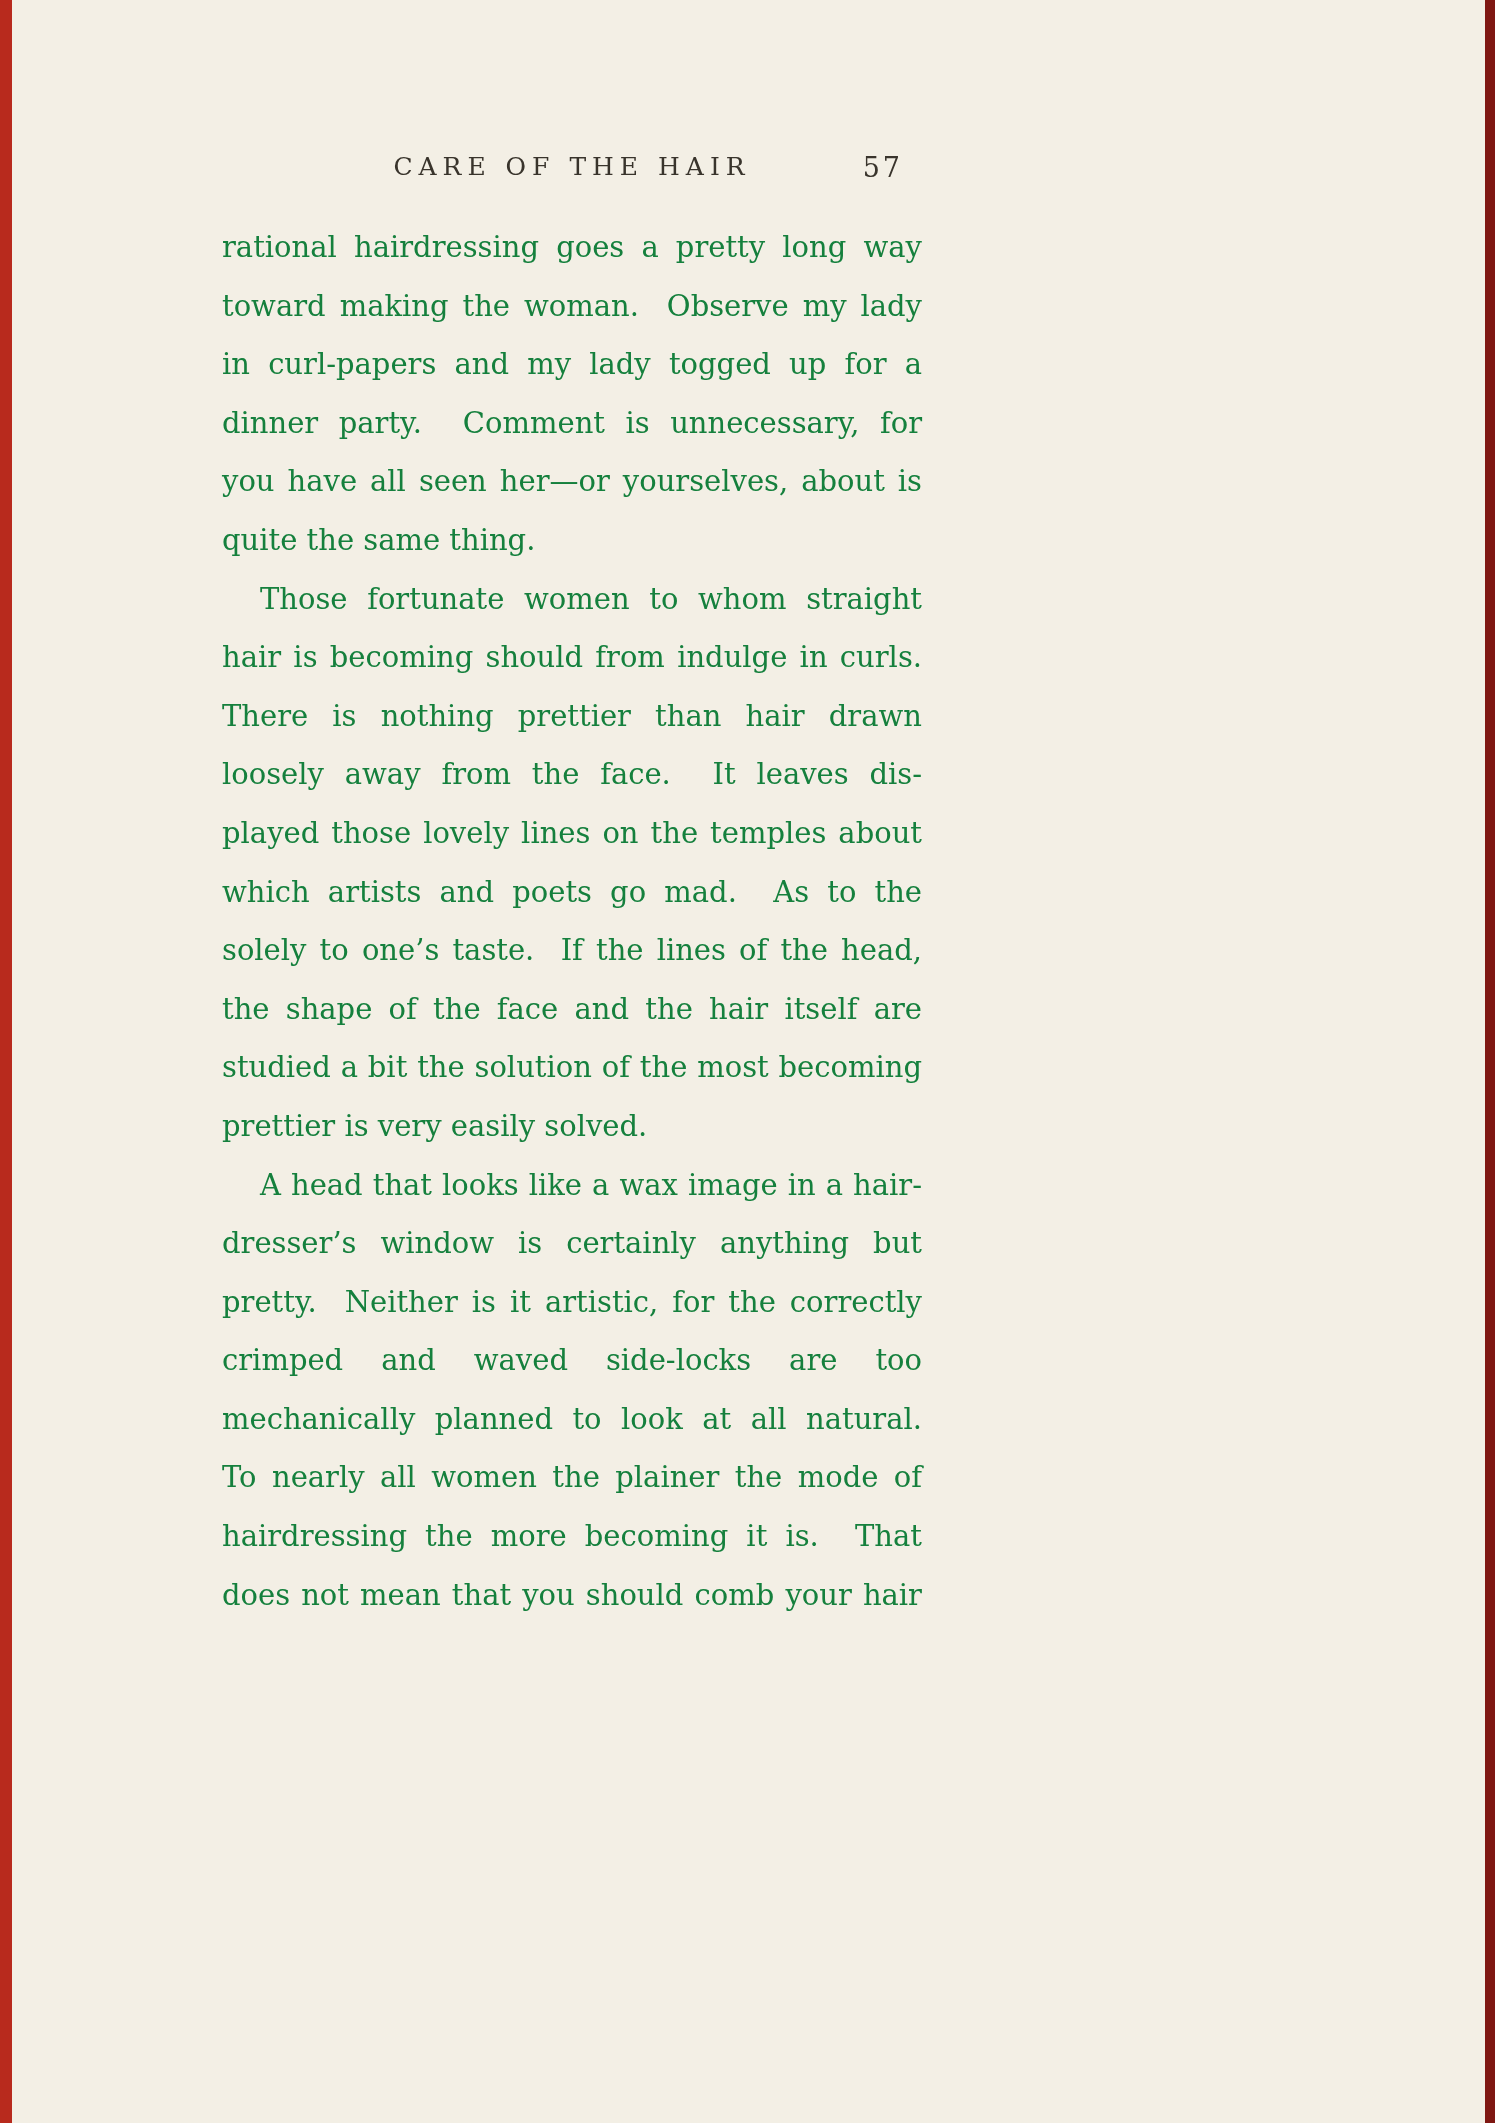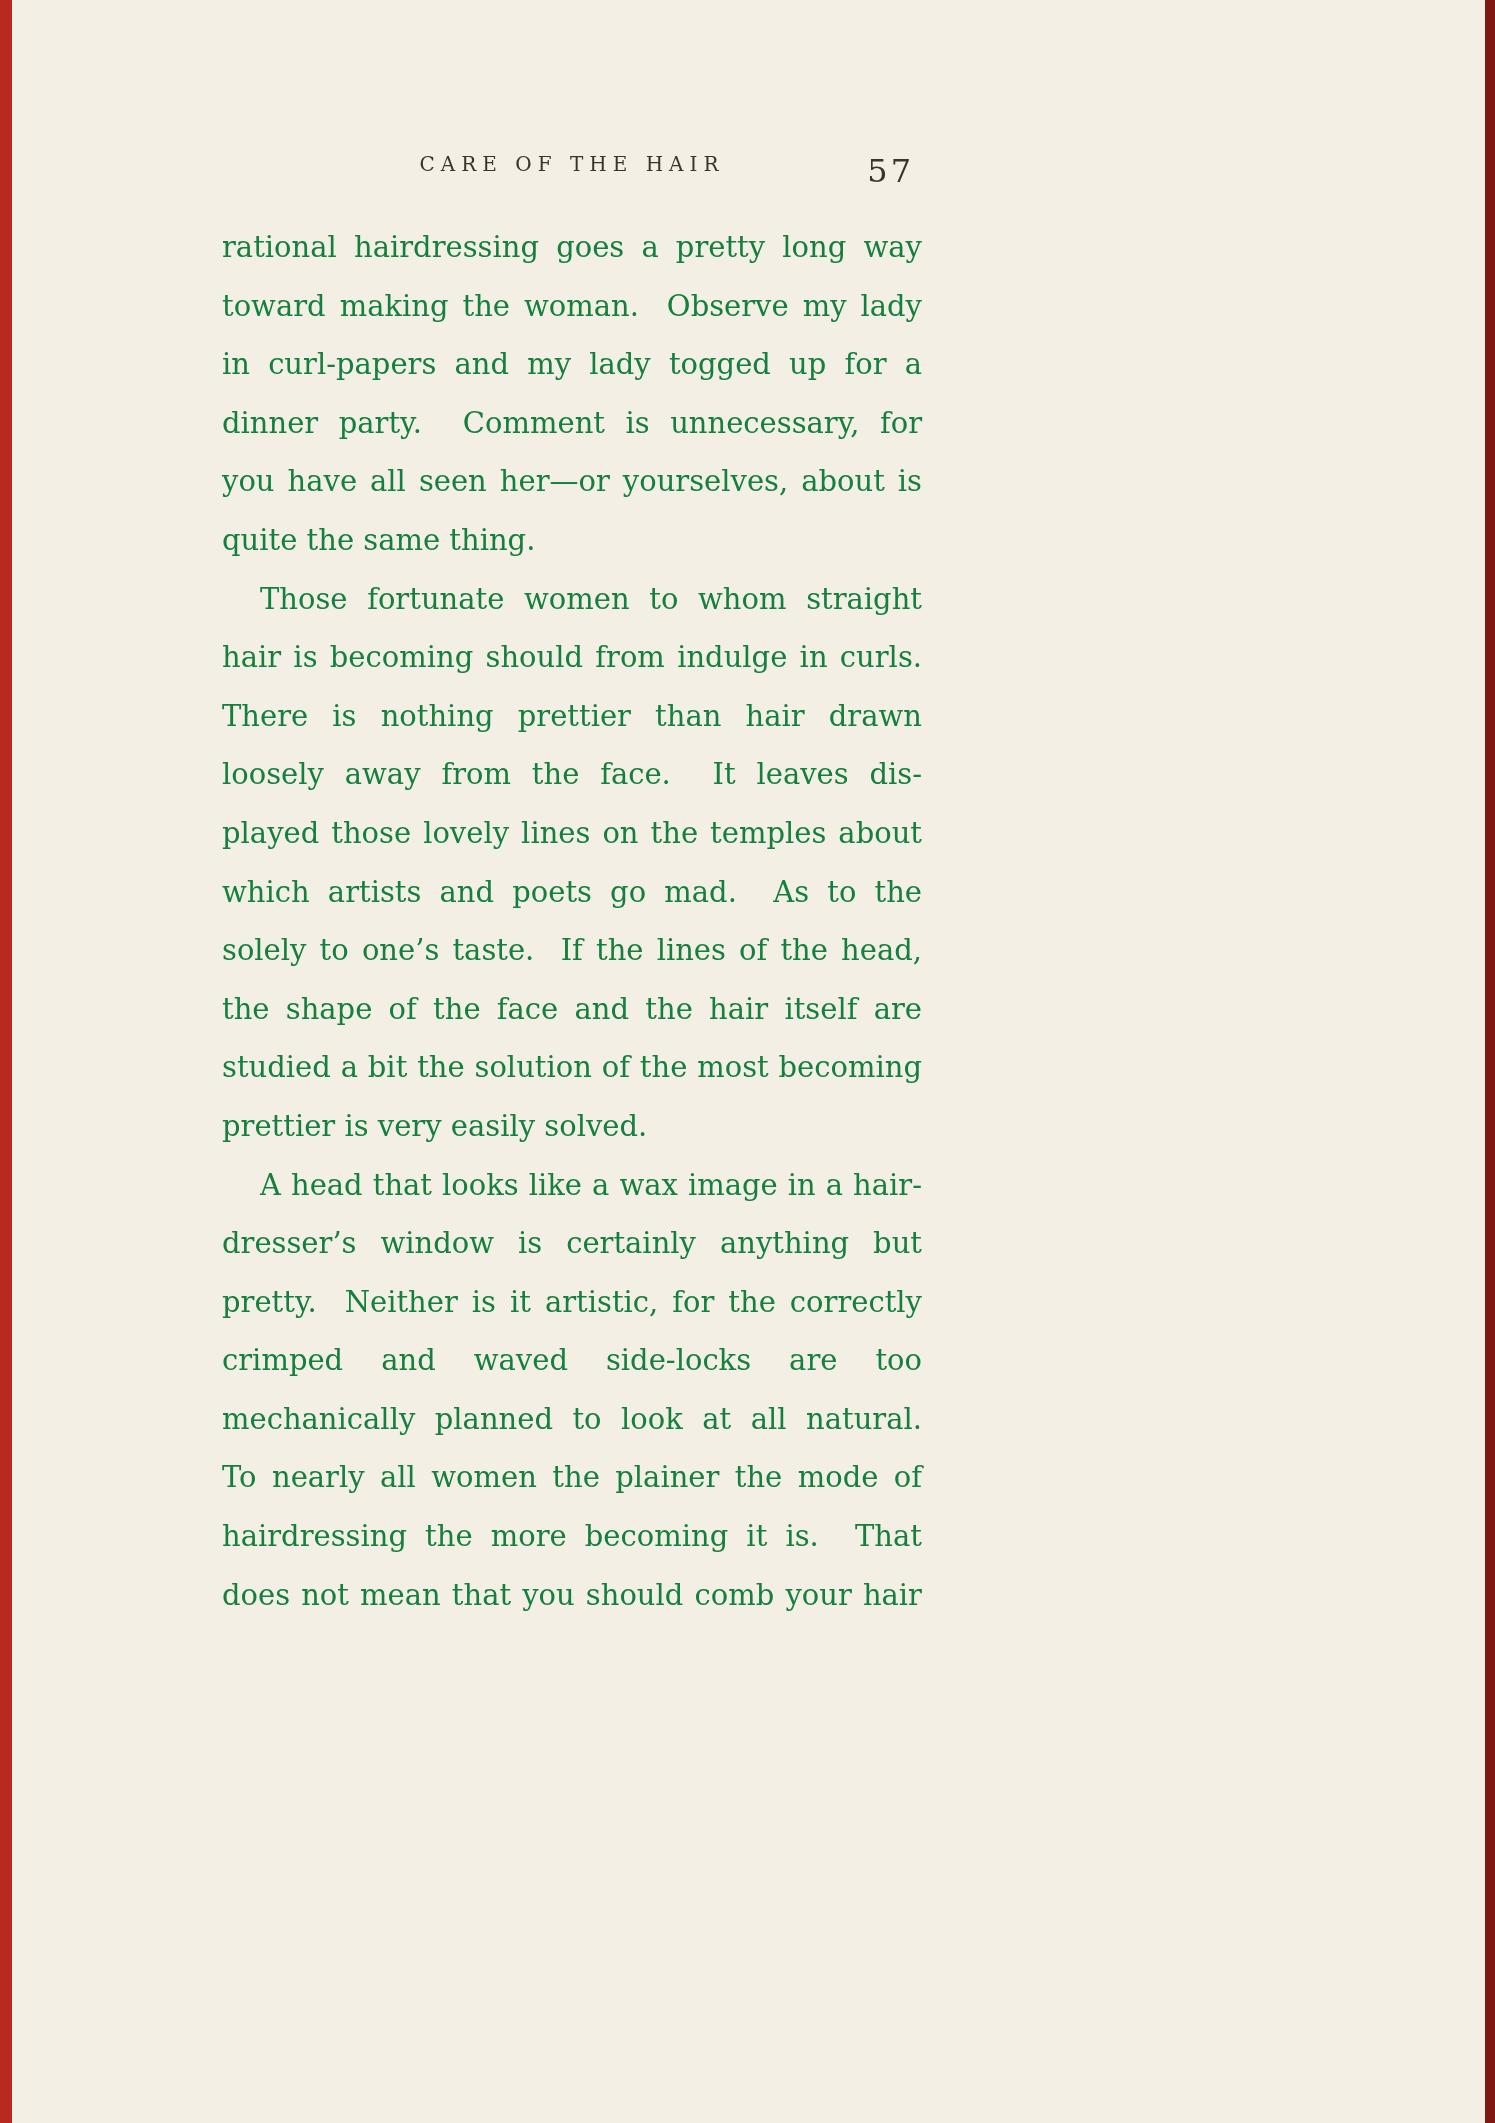--- a/index.html
+++ b/index.html
@@ -29,30 +29,30 @@
     left: 222px;
     top: 152px;
     width: 700px;
     height: 40px;
   }
   .header-title {
     position: absolute;
     left: 50%;
     top: 0;
     transform: translateX(-50%);
-    font-size: 20px;
+    font-size: 25px;
     letter-spacing: 6px;
     color: #39342c;
     white-space: nowrap;
   }
   .page-number {
     position: absolute;
-    right: 8px;
+    right: 19px;
     top: 0;
-    font-size: 32px;
+    font-size: 27px;
     letter-spacing: 3px;
     color: #39342c;
   }
   .text-block {
     position: absolute;
     left: 222px;
     top: 218px;
     width: 700px;
     color: #15803d;
   }

